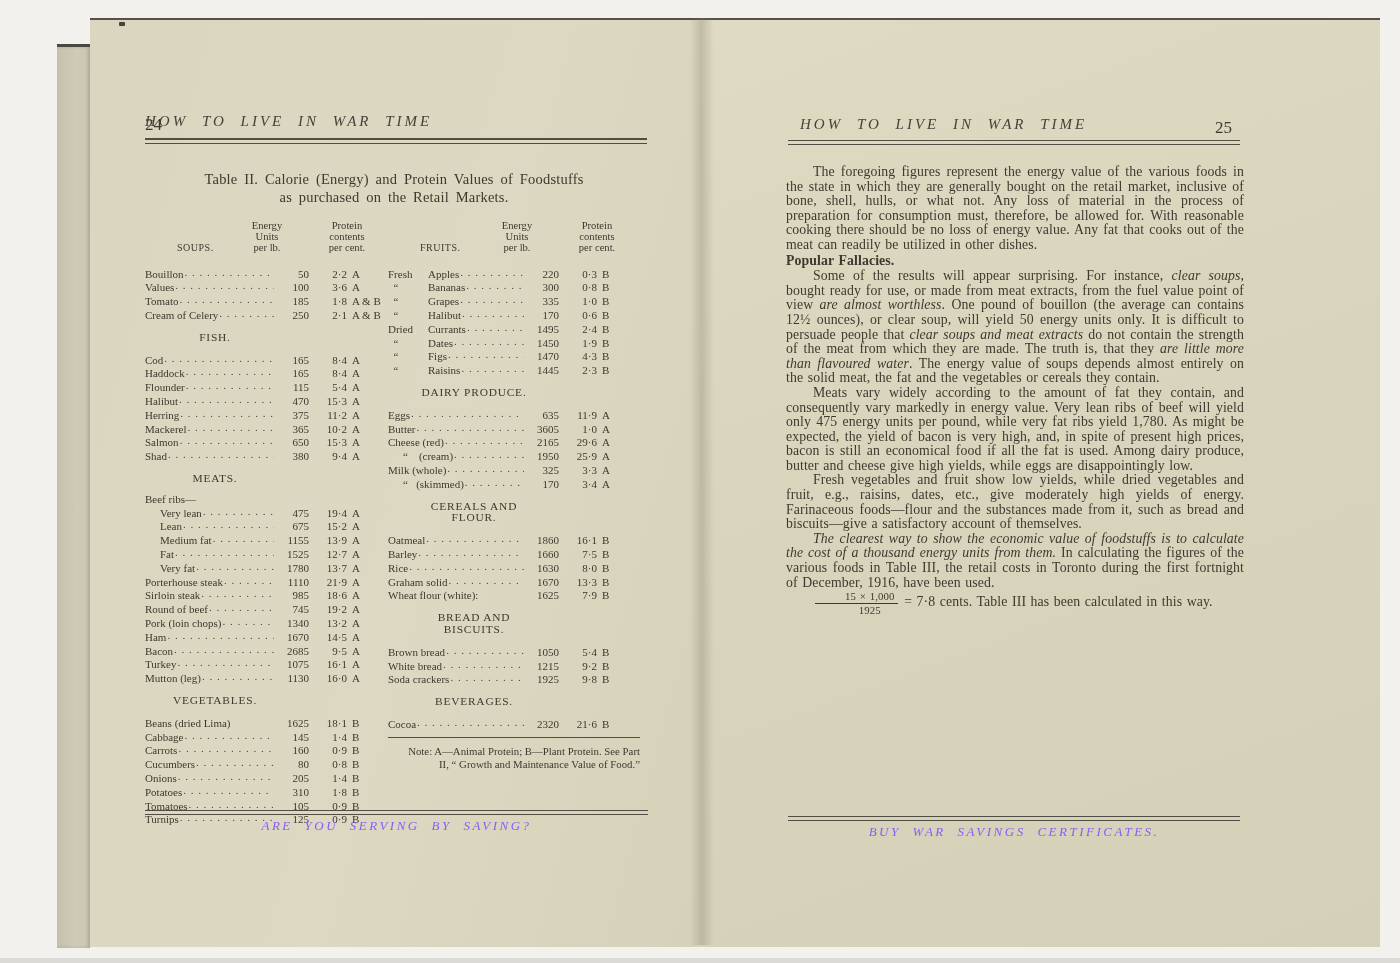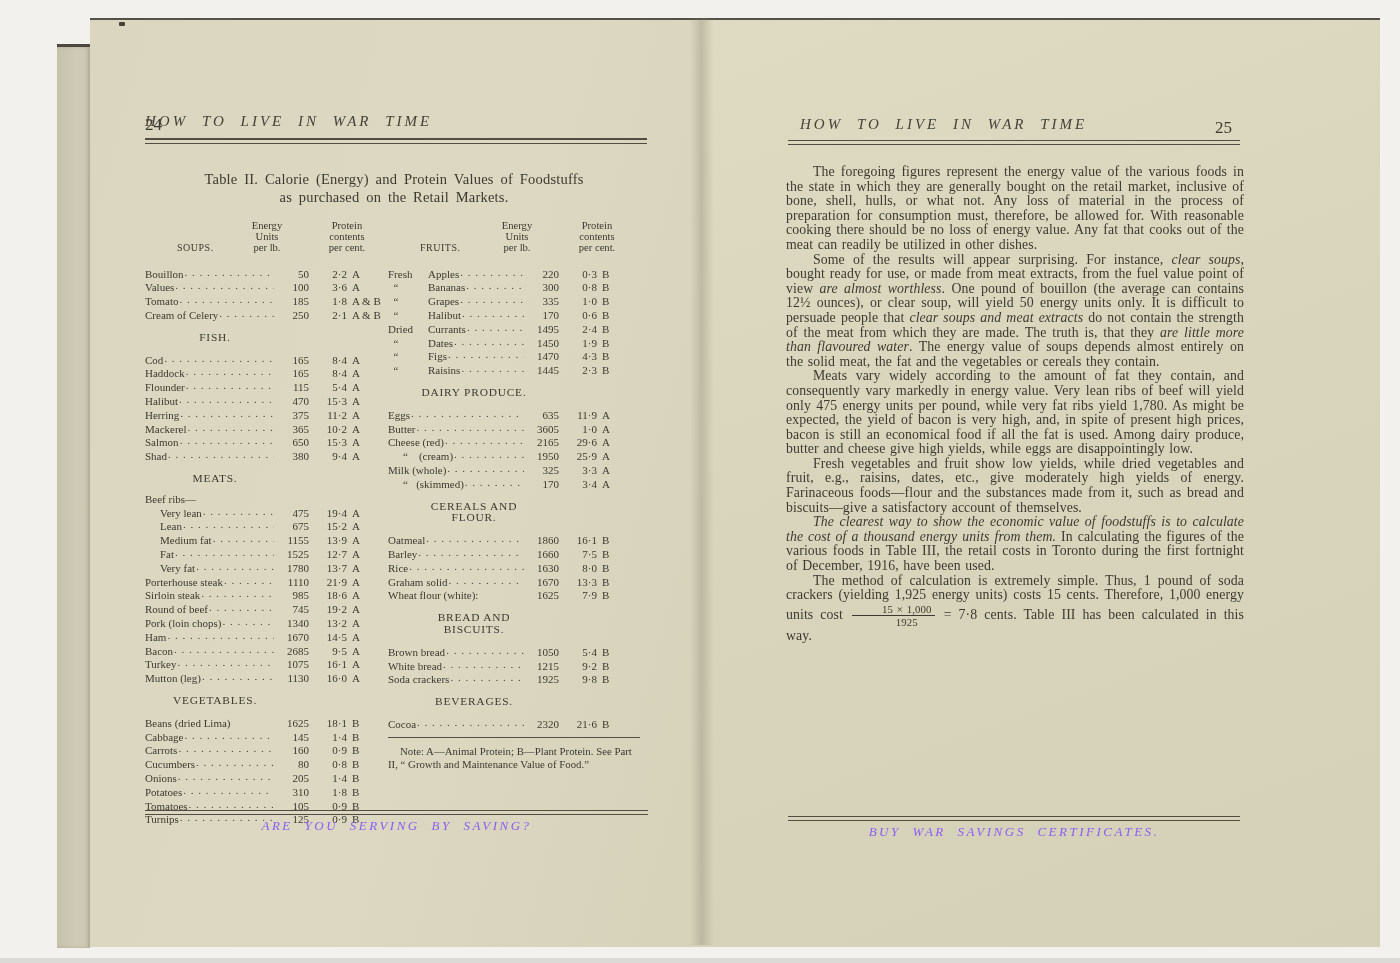--- a/index.html
+++ b/index.html
@@ -61,21 +61,21 @@
   .tpre{flex:0 0 40px;white-space:pre;}
   .tname{flex:0 0 auto;}
   .lead{flex:1 1 auto;overflow:hidden;position:relative;height:11px;margin:0 1px;}
   .lead::after{content:" . . . . . . . . . . . . . . . . . . . . . . . . . . .";letter-spacing:1px;color:#4a463c;position:absolute;left:0;top:0;}
   .lead.noline::after{content:"";}
   .tval{flex:0 0 34px;text-align:right;}
   .tpn{flex:0 0 32px;text-align:right;margin-left:6px;}
   .tpl{flex:0 0 38px;margin-left:5px;overflow:visible;}
 
   
-  .tbl-note{font-size:10.8px;line-height:12.6px;border-top:1px solid #514d42;padding-top:7px;text-indent:12px;text-align:left;}
+  .tbl-note{font-size:10.8px;line-height:12.6px;border-top:1px solid #514d42;padding-top:7px;text-indent:12px;text-align:right;}
 
   
   .foot-slogan{font-style:italic;font-size:13px;letter-spacing:2.5px;word-spacing:6px;text-align:center;color:#8b5cf6;}
 
   
   .bodytext{font-size:13.8px;line-height:14.6px;text-align:justify;letter-spacing:.1px;word-spacing:1px;}
   .bpara{margin:0;text-indent:27px;}
   .bheading{font-weight:bold;text-indent:0;margin:1px 0;}
   .bodytext em{font-style:italic;}
   .frac{display:inline-block;vertical-align:middle;text-align:center;font-size:10.8px;line-height:1.15;margin:0 2px;}
@@ -526,21 +526,22 @@
 
 <div class="abs dbl-rule thin" style="left:145px;top:810px;width:503px;"></div>
 <div class="abs foot-slogan" style="left:145px;top:818px;width:503px;">ARE YOU SERVING BY SAVING?</div>
 
 <div class="abs running-head" style="left:800px;top:116px;width:420px;">HOW TO LIVE IN WAR TIME</div>
 <div class="abs pgnum" style="left:1215px;top:118px;">25</div>
 <div class="abs dbl-rule thin" style="left:788px;top:140px;width:452px;"></div>
 
 <div class="abs bodytext" id="bodytext" style="left:786px;top:165px;width:458px;height:664px;overflow:hidden;">
     <p class="bpara"><span>The foregoing figures represent the energy value of the various foods in the state in which they are generally bought on the retail market, inclusive of bone, shell, hulls, or what not. Any loss of material in the process of preparation for consumption must, therefore, be allowed for.  With reasonable cooking there should be no loss of energy value.  Any fat that cooks out of the meat can readily be utilized in other dishes.</span></p>
+    <div class="bheading">Popular Fallacies.</div>
     <p class="bpara"><span>Some of the results will appear surprising.  For instance, </span><em>clear soups</em><span>, bought ready for use, or made from meat extracts, from the fuel value point of view </span><em>are almost worthless</em><span>.  One pound of bouillon (the average can contains 12½ ounces), or clear soup, will yield 50 energy units only.  It is difficult to persuade people that </span><em>clear soups and meat extracts</em><span> do not contain the strength of the meat from which they are made.  The truth is, that they </span><em>are little more than flavoured water</em><span>.  The energy value of soups depends almost entirely on the solid meat, the fat and the vegetables or cereals they contain.</span></p>
     <p class="bpara"><span>Meats vary widely according to the amount of fat they contain, and consequently vary markedly in energy value. Very lean ribs of beef will yield only 475 energy units per pound, while very fat ribs yield 1,780.  As might be expected, the yield of bacon is very high, and, in spite of present high prices, bacon is still an economical food if all the fat is used.  Among dairy produce, butter and cheese give high yields, while eggs are disappointingly low.</span></p>
     <p class="bpara"><span>Fresh vegetables and fruit show low yields, while dried vegetables and fruit, e.g., raisins, dates, etc., give moderately high yields of energy.  Farinaceous foods—flour and the substances made from it, such as bread and biscuits—give a satisfactory account of themselves.</span></p>
     <p class="bpara"><em>The clearest way to show the economic value of foodstuffs is to calculate the cost of a thousand energy units from them.</em><span>  In calculating the figures of the various foods in Table III, the retail costs in Toronto during the first fortnight of December, 1916, have been used.</span></p>
-    <p class="bpara"><span>The method of calculation is extremely simple.  Thus, 1 pound of soda crackers (yielding 1,925 energy units) costs 15 cents.  Therefore, 1,000 energy units cost </span><span class="frac"><span class="num">15 × 1,000</span><span class="den">1925</span></span><span> = 7·8 cents. Table III has been calculated in this way.</span></p>
+    <p class="bpara"><span class="frac"><span class="num">15 × 1,000</span><span class="den">1925</span></span><span> = 7·8 cents. Table III has been calculated in this way.</span></p>
   </div>
 
 <div class="abs dbl-rule thin" style="left:788px;top:816px;width:452px;"></div>
 <div class="abs foot-slogan" style="left:788px;top:824px;width:452px;">BUY WAR SAVINGS CERTIFICATES.</div>
 
 </body></html>

